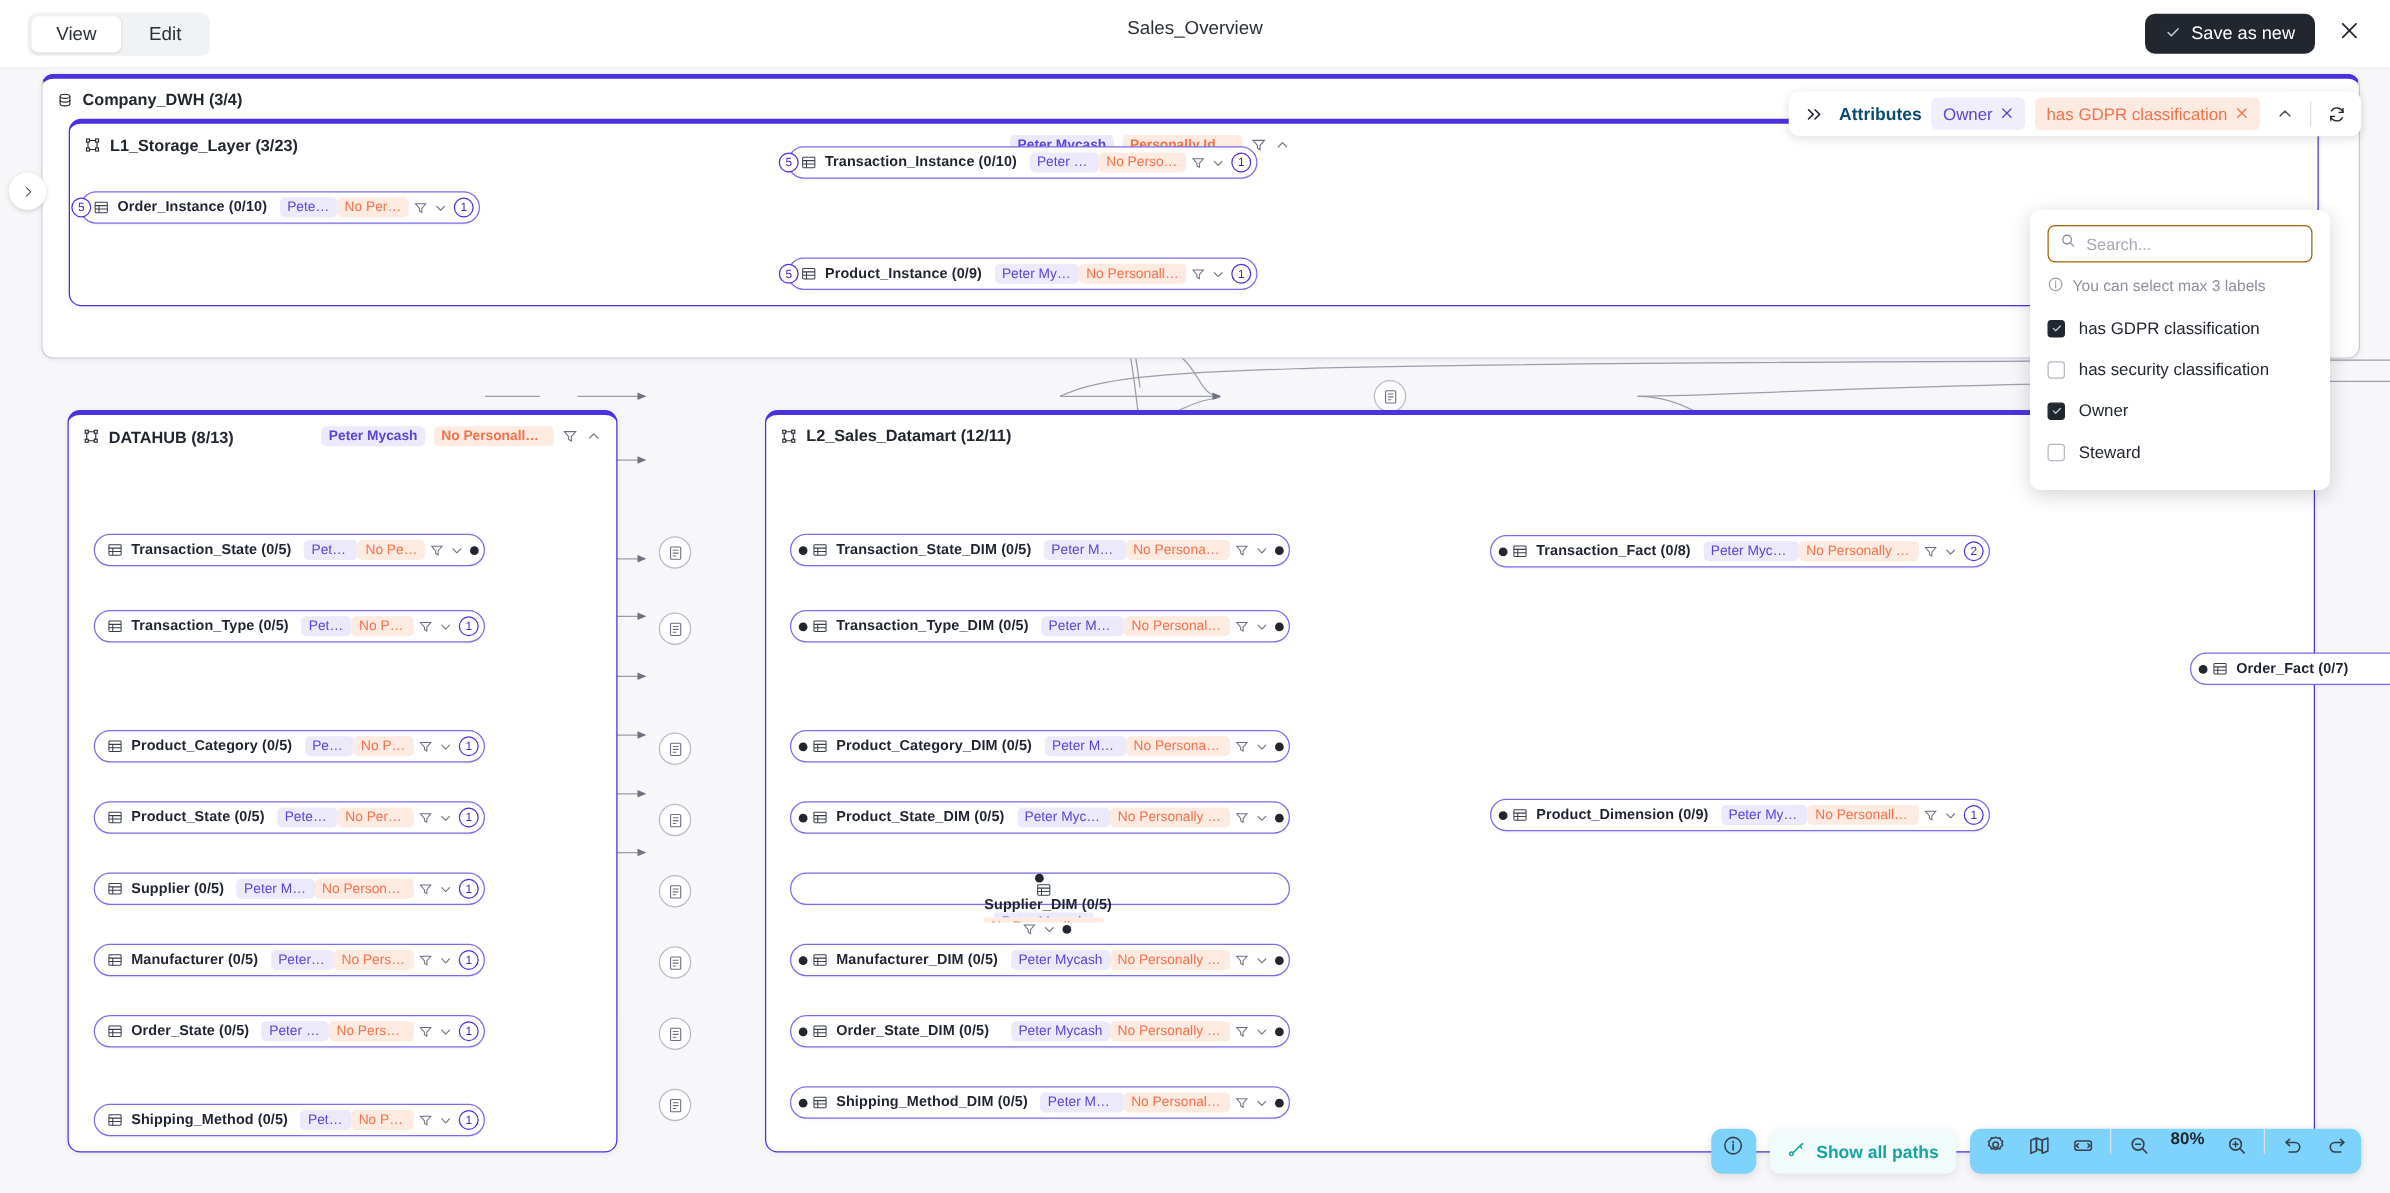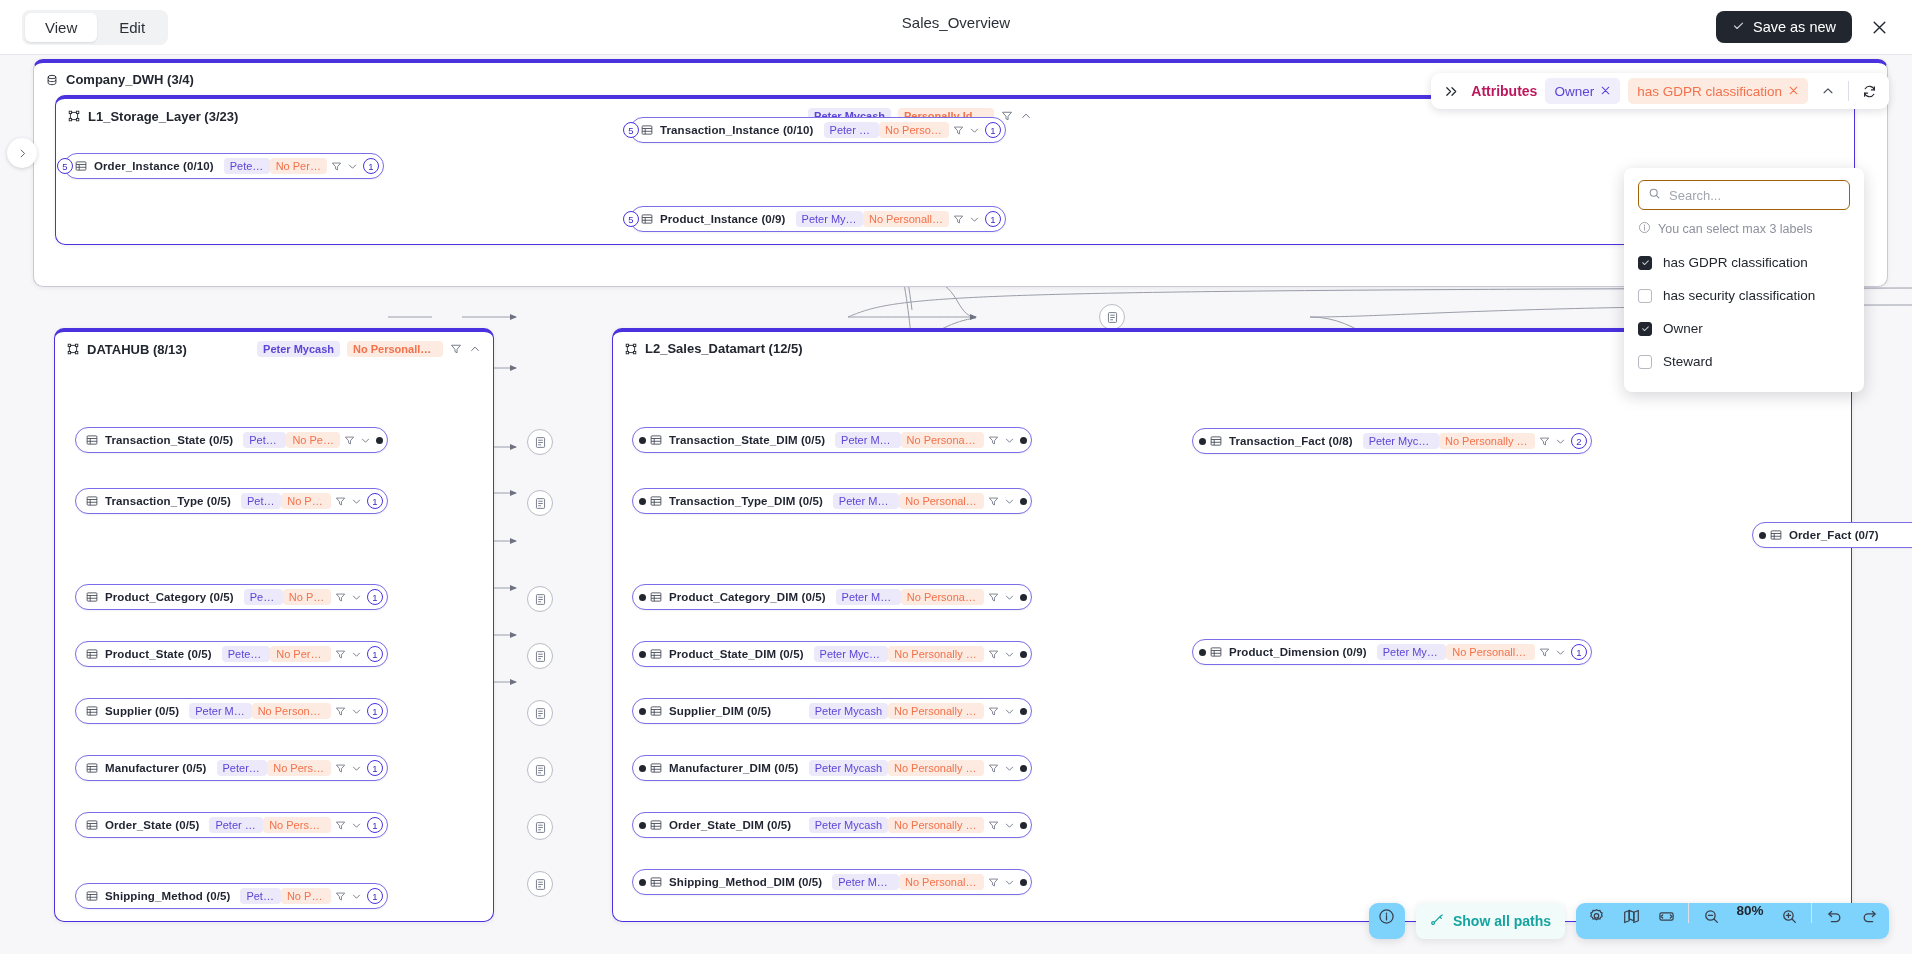--- a/index.html
+++ b/index.html
@@ -27,21 +27,21 @@
     font-family:"Liberation Sans", sans-serif;
   }
   .mode-btn.active{ background:#ffffff; box-shadow:0 1px 2px rgba(0,0,0,.10); }
 
   .doc-title{
     position:absolute; left:0; right:0; text-align:center; top:14px;
     font-size:15px; color:#2b3038; pointer-events:none;
   }
 
   .topbar-right{
-    margin-left:auto; display:flex; align-items:center; gap:14px;
+    margin-left:auto; display:flex; align-items:flex-start; gap:14px;
     padding-right:20px;
   }
   .save-btn{
     background:#22262f; color:#fff; border:none; border-radius:8px;
     height:32px; padding:0 16px; font-size:14.5px; cursor:pointer;
     display:flex; align-items:center; gap:8px;
     font-family:"Liberation Sans", sans-serif;
   }
   .close-x{
     width:26px;height:26px;display:flex;align-items:center;justify-content:center;
@@ -115,21 +115,21 @@
     border:1px solid #b9bcc6; background:#fff;
     display:flex;align-items:center;justify-content:center; color:#6b7080;
   }
 
   
   .attr-bar{
     position:absolute; right:23px; top:18px; height:36px; z-index:30;
     background:#fff; border-radius:9px; box-shadow:0 2px 8px rgba(20,20,50,.14);
     display:flex; align-items:center; padding:0 8px; gap:8px;
   }
-  .attr-label{ font-size:14px; font-weight:bold; color:#be185d; }
+  .attr-label{ font-size:14px; font-weight:bold; color:#0c4a6e; }
   .chip{
     height:26px; display:flex; align-items:center; gap:6px; padding:0 9px;
     border-radius:5px; font-size:13.5px; cursor:pointer;
   }
   .chip.owner{ background:#f0eefb; color:#5b45d6; }
   .chip.gdpr{ background:#fdeae1; color:#f2724b; }
   .attr-divider{ width:1px;height:20px;background:#dedee6; }
   .icobtn{ width:24px;height:26px;display:flex;align-items:center;justify-content:center;cursor:pointer;color:#4a4f5c;}
 
   
@@ -699,21 +699,21 @@
     <div class="container-head">
       <span class="ico">
         <svg width="12" height="12" viewBox="0 0 16 16" fill="none" stroke="#22262f" stroke-width="1.2">
           <rect x="1.6" y="1.6" width="3.2" height="3.2"></rect>
             <rect x="11.2" y="1.6" width="3.2" height="3.2"></rect>
           <rect x="1.6" y="11.2" width="3.2" height="3.2"></rect>
             <rect x="11.2" y="11.2" width="3.2" height="3.2"></rect>
           <path d="M4.8 3.2h6.4M3.2 4.8v6.4M12.8 4.8v6.4M4.8 12.8h6.4"></path>
         </svg>
       </span>
-      <span>L2_Sales_Datamart (12/5)</span>
+      <span>L2_Sales_Datamart (12/11)</span>
     </div>
   </div>
 
   <div class="node" style="left:632px; top:372px; width:400px;">
     <span class="dot" style="margin-left:-4px;margin-right:4px;"></span>
     <span class="ico">
         <svg width="12" height="12" viewBox="0 0 16 16" fill="none" stroke="#3a3f4c" stroke-width="1.1">
           <rect x="1.5" y="2.5" width="13" height="11" rx="1"></rect>
           <path d="M1.5 6h13M1.5 9.7h13M5.6 6v7.5"></path>
         </svg>
@@ -811,21 +811,21 @@
         </span>
       <span class="ico mut">
           <svg width="11" height="11" viewBox="0 0 16 16" fill="none" stroke="#6b7080" stroke-width="1.3">
             <path d="M3.5 6L8 10.5 12.5 6" stroke-linecap="round" stroke-linejoin="round"></path>
           </svg>
         </span>
       <span class="dot"></span>
     </span>
   </div>
 
-  <div class="node" style="left:632px; top:643px; width:400px;">
+  <div class="node" style="left:632px; top:643px; width:400px;flex-direction:column;">
     <span class="dot" style="margin-left:-4px;margin-right:4px;"></span>
     <span class="ico">
         <svg width="12" height="12" viewBox="0 0 16 16" fill="none" stroke="#3a3f4c" stroke-width="1.1">
           <rect x="1.5" y="2.5" width="13" height="11" rx="1"></rect>
           <path d="M1.5 6h13M1.5 9.7h13M5.6 6v7.5"></path>
         </svg>
       </span>
     <span class="nname">Supplier_DIM (0/5)</span>
     <span class="spacer"></span>
     <span class="badge owner">Peter Mycash</span>

